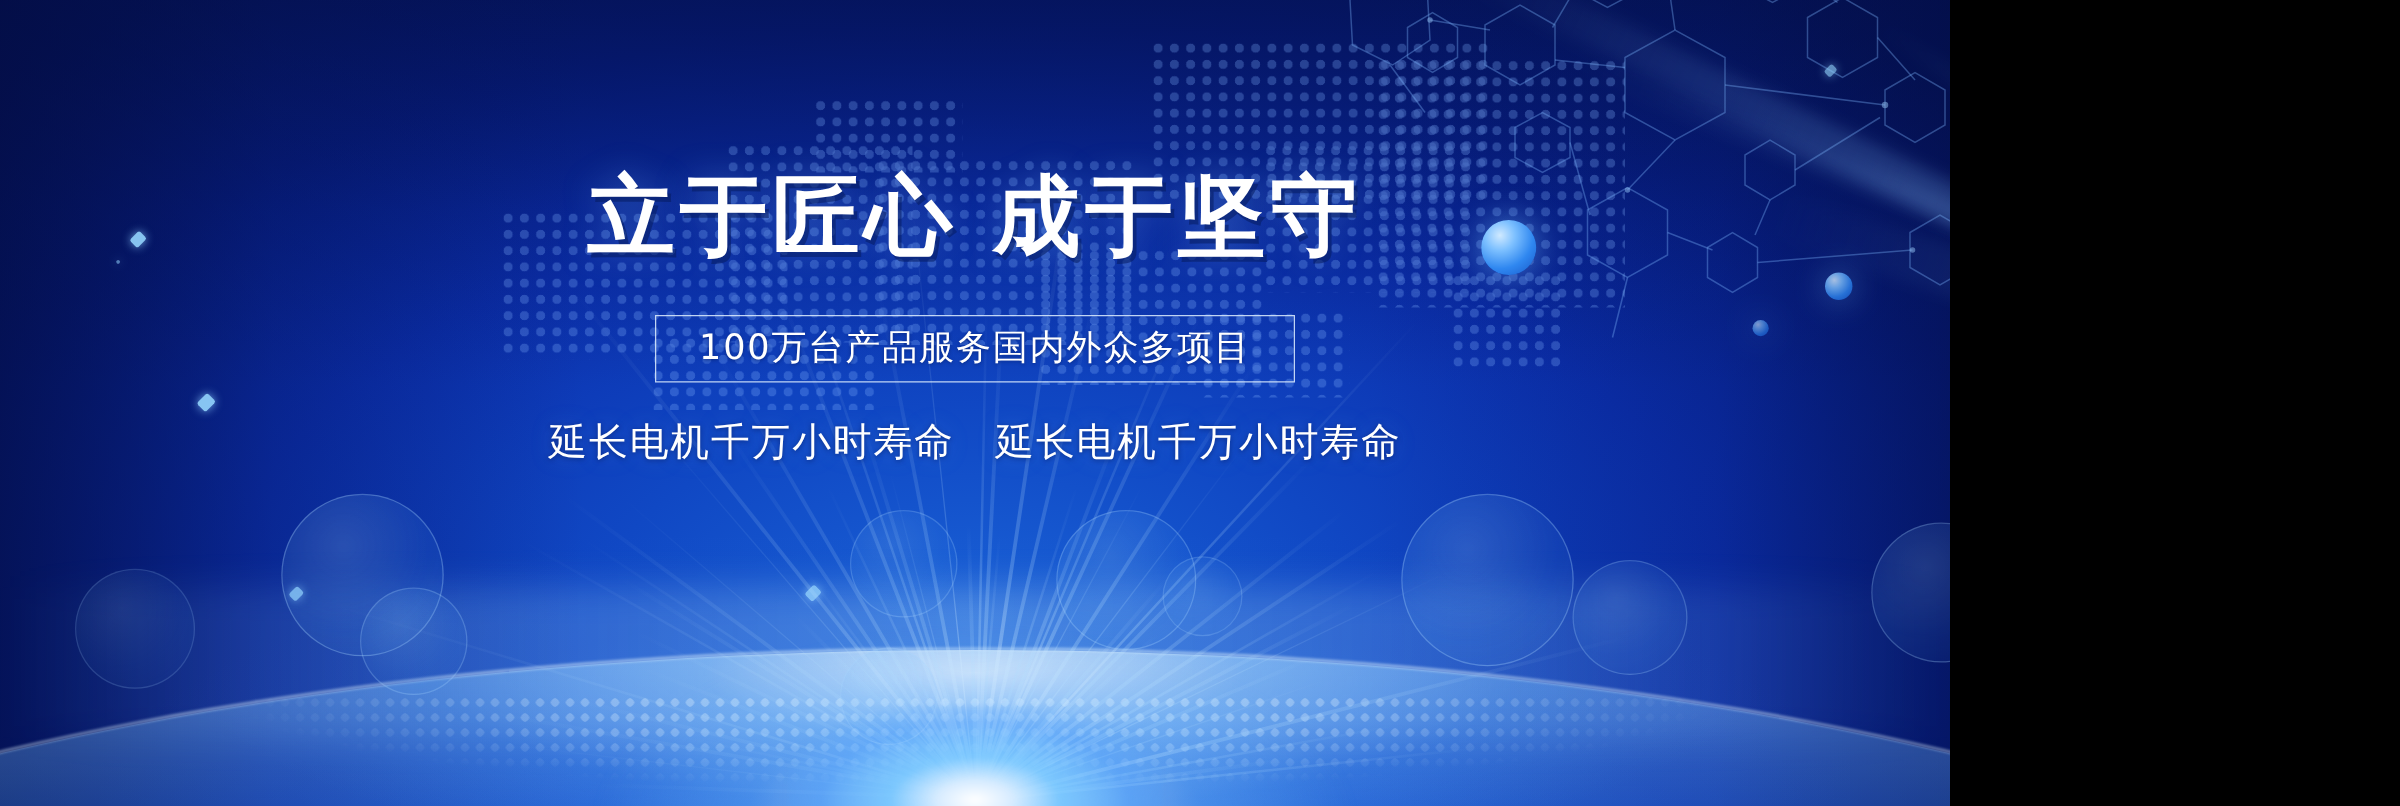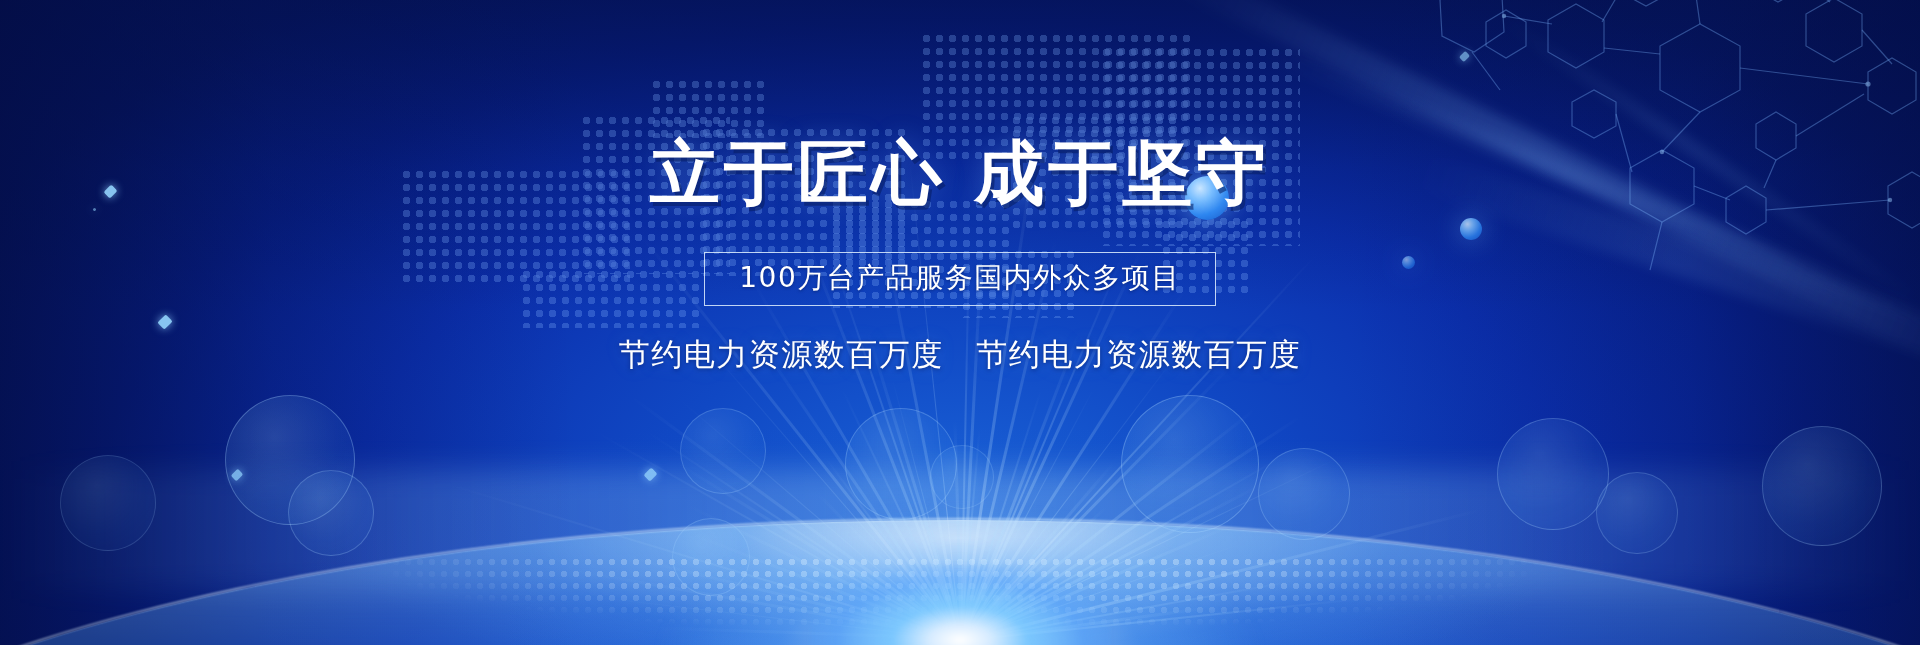--- a/index.html
+++ b/index.html
@@ -1,20 +1,20 @@
 <!DOCTYPE html>
 <html><head>
 <meta charset="utf-8">
 <style>
   html,body{margin:0;padding:0;background:#000;}
   *{box-sizing:border-box;}
 
   .banner{
     position:relative;
-    width:1920px;
+    width:1560px;
     height:645px;
     overflow:hidden;
     font-family:"DejaVu Sans","Liberation Sans",sans-serif;
     background:#6d28d9;
   }
 
   
   .bg-base{
     position:absolute; inset:0;
     background:
@@ -366,16 +366,16 @@
   <div class="bokeh" style="left:930px;  top:445px; width:64px;  height:64px;  opacity:.65;"></div>
 
   <div class="content">
 
     <div class="headline">立于匠心 成于坚守</div>
 
     <div class="subtitle-box">
       <div class="subtitle">100万台产品服务国内外众多项目</div>
     </div>
 
-    <div class="tagline">节约电力资源数百万度　节约电力资源数百万度</div>
+    <div class="tagline">延长电机千万小时寿命　延长电机千万小时寿命</div>
 
   </div>
 </div>
 
 </body></html>

